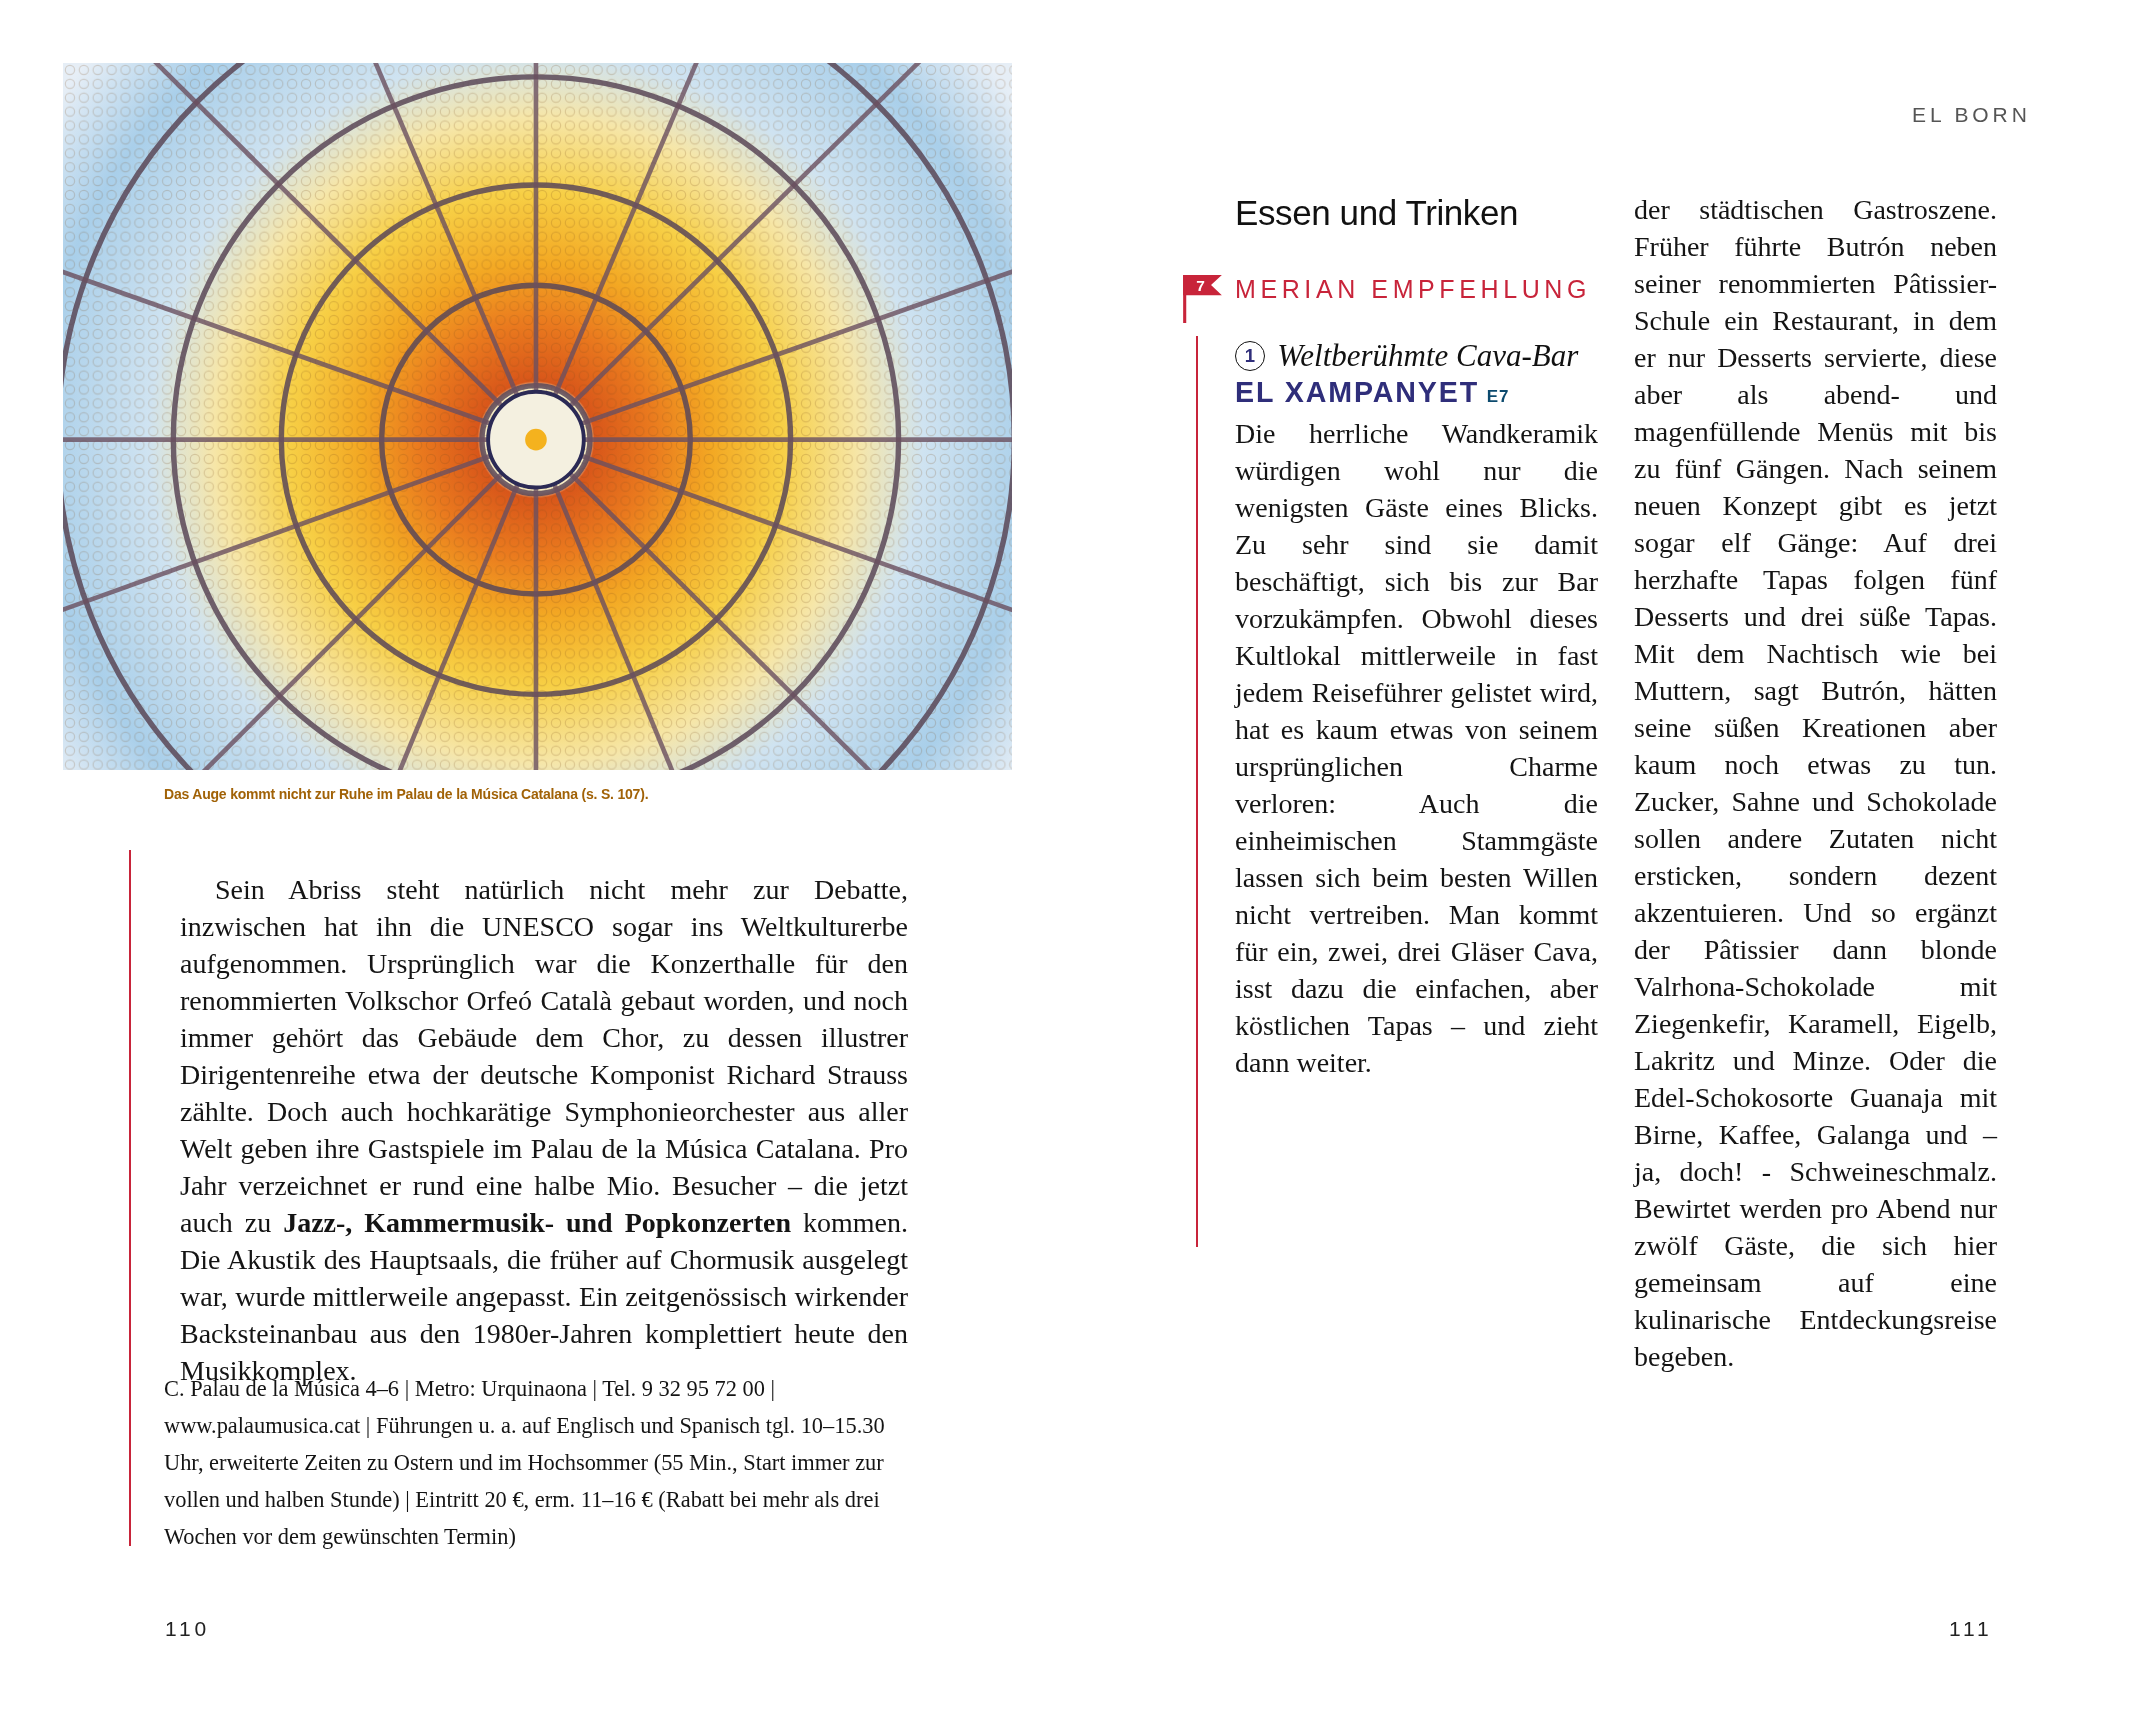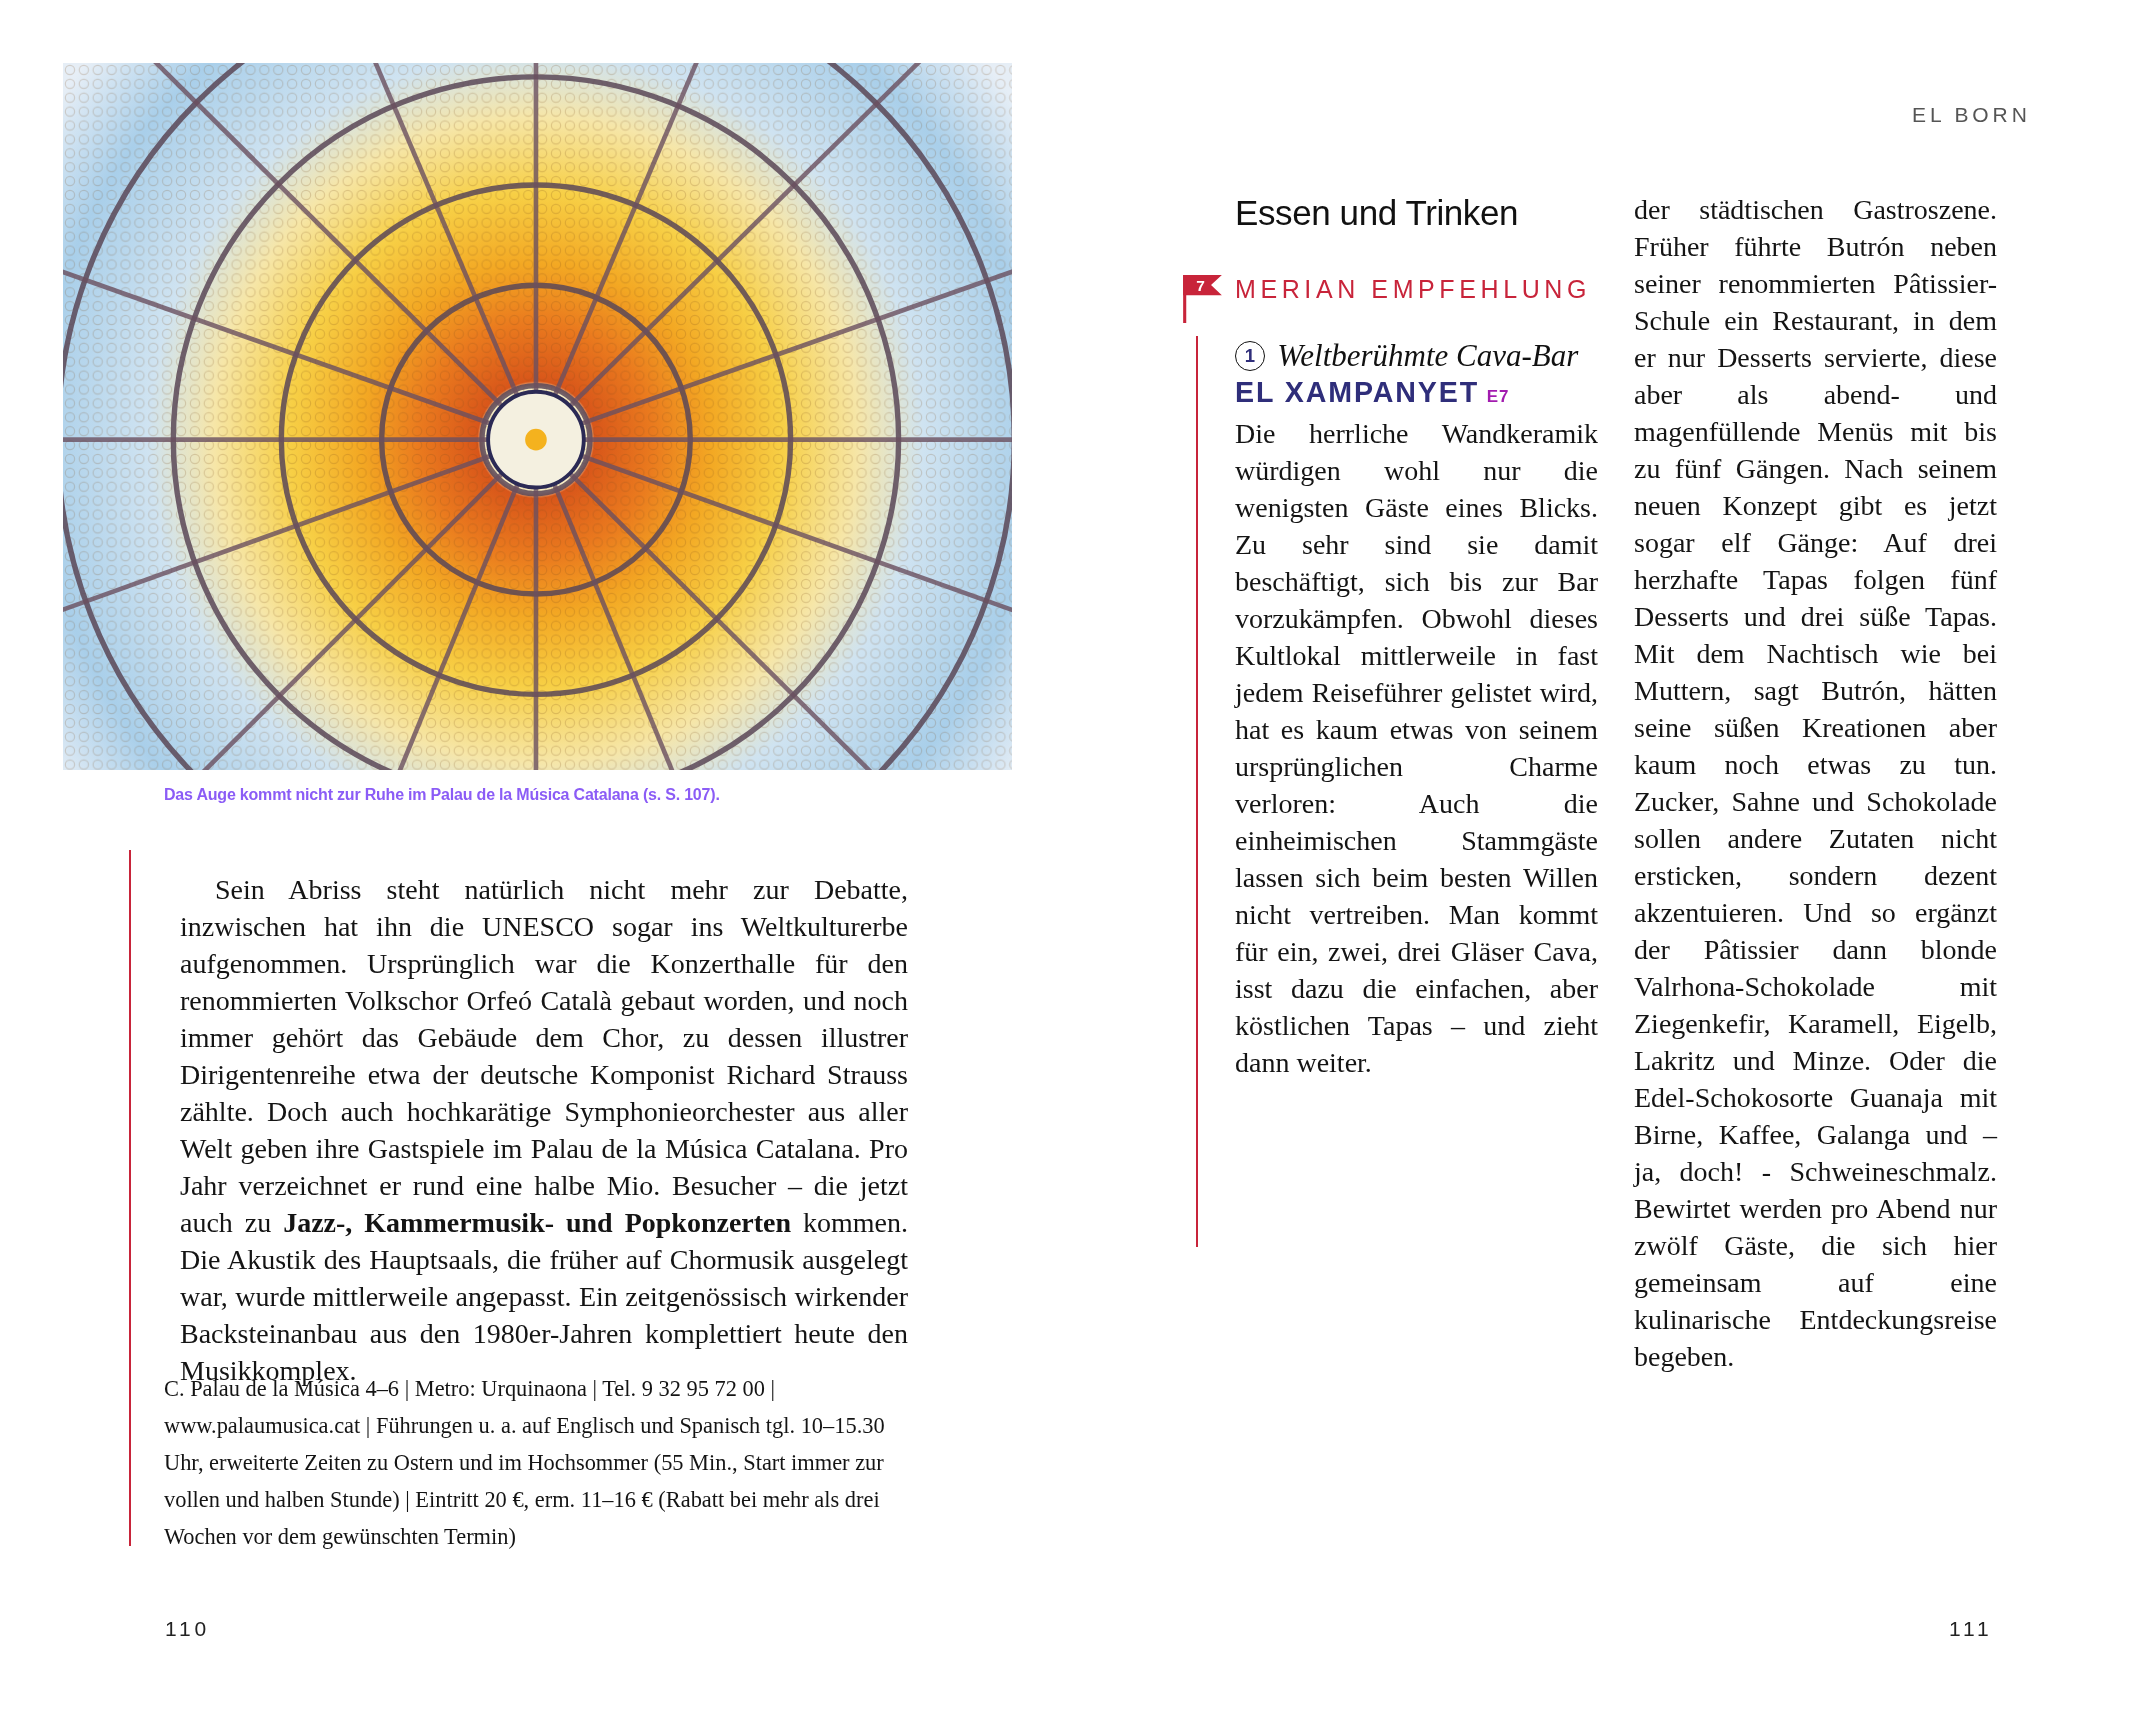--- a/index.html
+++ b/index.html
@@ -3,21 +3,21 @@
 <meta charset="utf-8">
 <style>
   html, body { margin: 0; padding: 0; background: #ffffff; }
   body { width: 2151px; height: 1713px; position: relative; overflow: hidden; color: #141414; }
   .serif { font-family: "Liberation Serif", "DejaVu Serif", serif; }
   .sans { font-family: "Liberation Sans", "DejaVu Sans", sans-serif; }
 
   
   #photo { position: absolute; left: 63px; top: 63px; width: 949px; height: 707px; overflow: hidden; background: #eaf2f8; }
   #photo svg { display: block; width: 100%; height: 100%; }
-  #caption { position: absolute; left: 164px; top: 786px; font-size: 16px; font-weight: bold; letter-spacing: -0.2px; color: #8b5cf6; }
+  #caption { position: absolute; left: 164px; top: 786px; font-size: 14px; font-weight: bold; letter-spacing: -0.2px; color: #a16207; }
 
   #left-bar { position: absolute; left: 129px; top: 850px; width: 1.5px; height: 696px; background: #c8243a; }
   #left-body { position: absolute; left: 164px; top: 855px; width: 760px; font-size: 28px; line-height: 37px; text-align: justify; hyphens: manual; }
   #left-body p { margin: 16px; text-indent: 35px; }
   #left-body b { font-weight: bold; }
   #left-info { position: absolute; left: 164px; top: 1370px; width: 760px; font-size: 22.4px; line-height: 37px; }
 
   .pageno { position: absolute; top: 1617px; font-size: 21px; letter-spacing: 3.9px; color: #222; }
   #pageno-left { left: 165px; }
   #pageno-right { left: 1949px; }
@@ -31,21 +31,21 @@
 
   #right-bar { position: absolute; left: 1196px; top: 336px; width: 1.5px; height: 911px; background: #c8243a; }
 
   .col { position: absolute; width: 363px; }
   #col-a { left: 1235px; top: 338px; }
   #col-b { left: 1634px; top: 191px; width: 363px; }
 
   .entry-head { font-size: 31px; line-height: 36px; font-style: italic; color: #111; }
   .num-circle { display: inline-block; width: 28px; height: 28px; border: 1.9px solid #111; border-radius: 50%; font-family: "Liberation Sans", "DejaVu Sans", sans-serif; font-style: normal; font-weight: bold; font-size: 18.5px; line-height: 28px; text-align: center; color: #2f2e7a; vertical-align: 3.9px; margin-right: 12.3px; }
   .venue { font-family: "Liberation Sans", "DejaVu Sans", sans-serif; font-weight: bold; font-size: 28.6px; line-height: 36px; letter-spacing: 1.9px; color: #2f2e7a; }
-  .grid-ref { font-family: "Liberation Sans", "DejaVu Sans", sans-serif; font-weight: bold; font-size: 17px; color: #a21caf; letter-spacing: 0.8px; margin-left: 7.7px; }
+  .grid-ref { font-family: "Liberation Sans", "DejaVu Sans", sans-serif; font-weight: bold; font-size: 17px; color: #0c4a6e; letter-spacing: 0.8px; margin-left: 7.7px; }
   .body-text { font-size: 28px; line-height: 37px; text-align: justify; }
   .info-text { font-size: 22.4px; line-height: 37px; margin-top: 1.5px; }
   .entry2 { margin-top: 31px; }
 </style>
 </head>
 <body>
 
 <div id="photo">
   <svg viewBox="0 0 1230 916" preserveAspectRatio="none">
     <defs>

